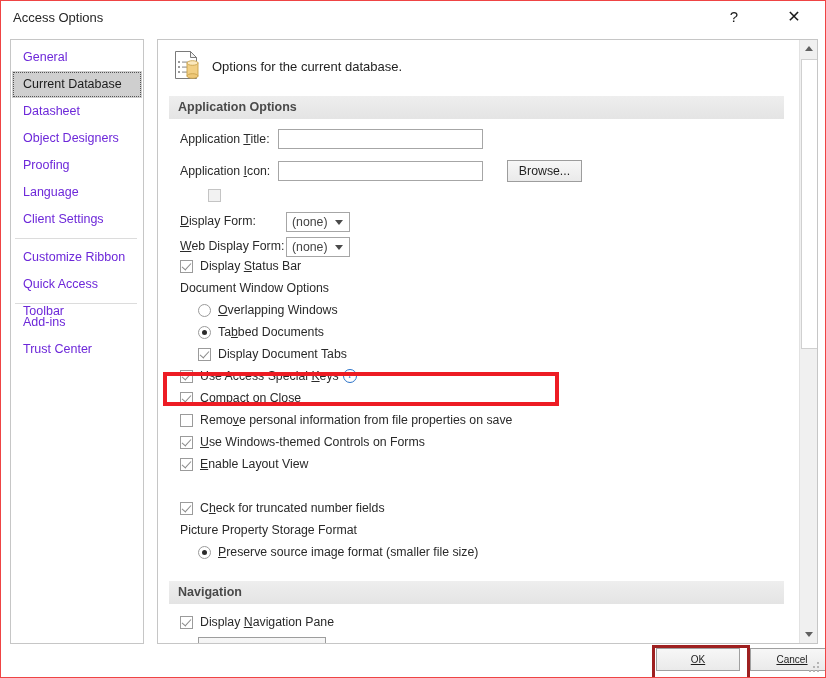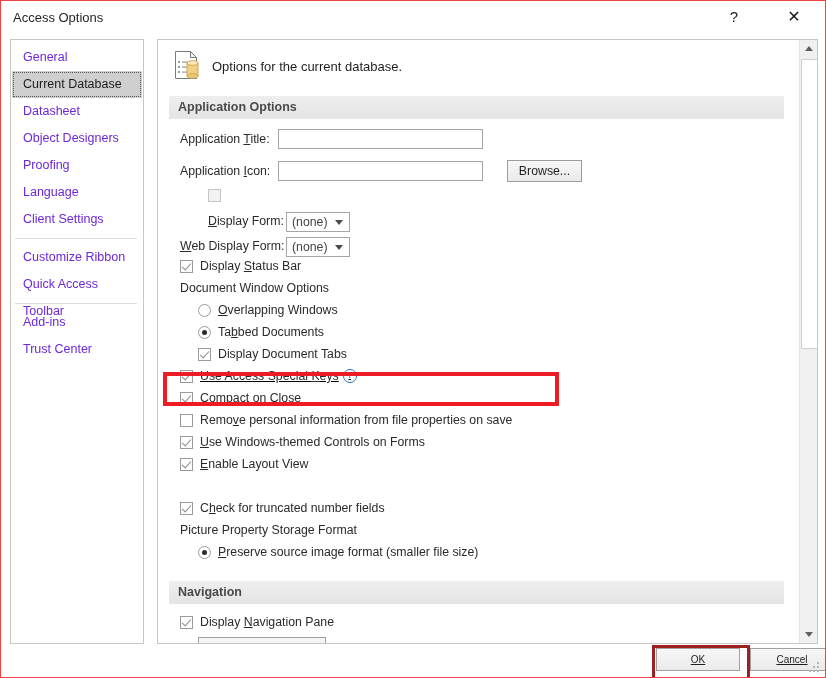--- a/index.html
+++ b/index.html
@@ -394,21 +394,21 @@
       <div class="row" style="left:22px; top:124px;">
         <span class="fld-label"><span>Application </span><span class="ul">I</span><span>con:</span></span>
       </div>
       <input class="textbox" style="position: absolute; left: 120px; top: 121px; width: 205px;" type="text" value="">
       <div class="btn" style="position:absolute; left:349px; top:120px; width:75px;">Browse...</div>
 
       <div class="row" style="left:50px; top:149px;">
         <span class="cb disabled"></span>
       </div>
 
-      <div class="row" style="left:22px; top:174px;margin-left:28px;">
+      <div class="row" style="left:22px; top:174px;">
         <span class="fld-label"><span class="ul">D</span><span>isplay Form:</span></span>
       </div>
       <div class="combo" style="position:absolute; left:128px; top:172px;">
         <span>(none)</span>
         <span class="caret"></span>
       </div>
 
       <div class="row" style="left:22px; top:199px;">
         <span class="fld-label"><span class="ul">W</span><span>eb Display Form:</span></span>
       </div>
@@ -434,21 +434,21 @@
       <div class="row" style="left:40px; top:285px;">
         <span class="rb checked"></span>
         <span class="opt-label"><span>Ta</span><span class="ul">b</span><span>bed Documents</span></span>
       </div>
 
       <div class="row" style="left:40px; top:307px;">
         <span class="cb checked"></span>
         <span class="opt-label">Display Document Tabs</span>
       </div>
 
-      <div class="row" style="left:22px; top:329px;text-decoration:underline;">
+      <div class="row" style="left:22px; top:329px;">
         <span class="cb checked"></span>
         <span class="opt-label"><span>Use Access Special </span><span class="ul">K</span><span>eys</span></span>
         <span class="info-ic">i</span>
       </div>
 
       <div class="row" style="left:22px; top:351px;">
         <span class="cb checked"></span>
         <span class="opt-label"><span class="ul">C</span><span>ompact on Close</span></span>
       </div>
 

